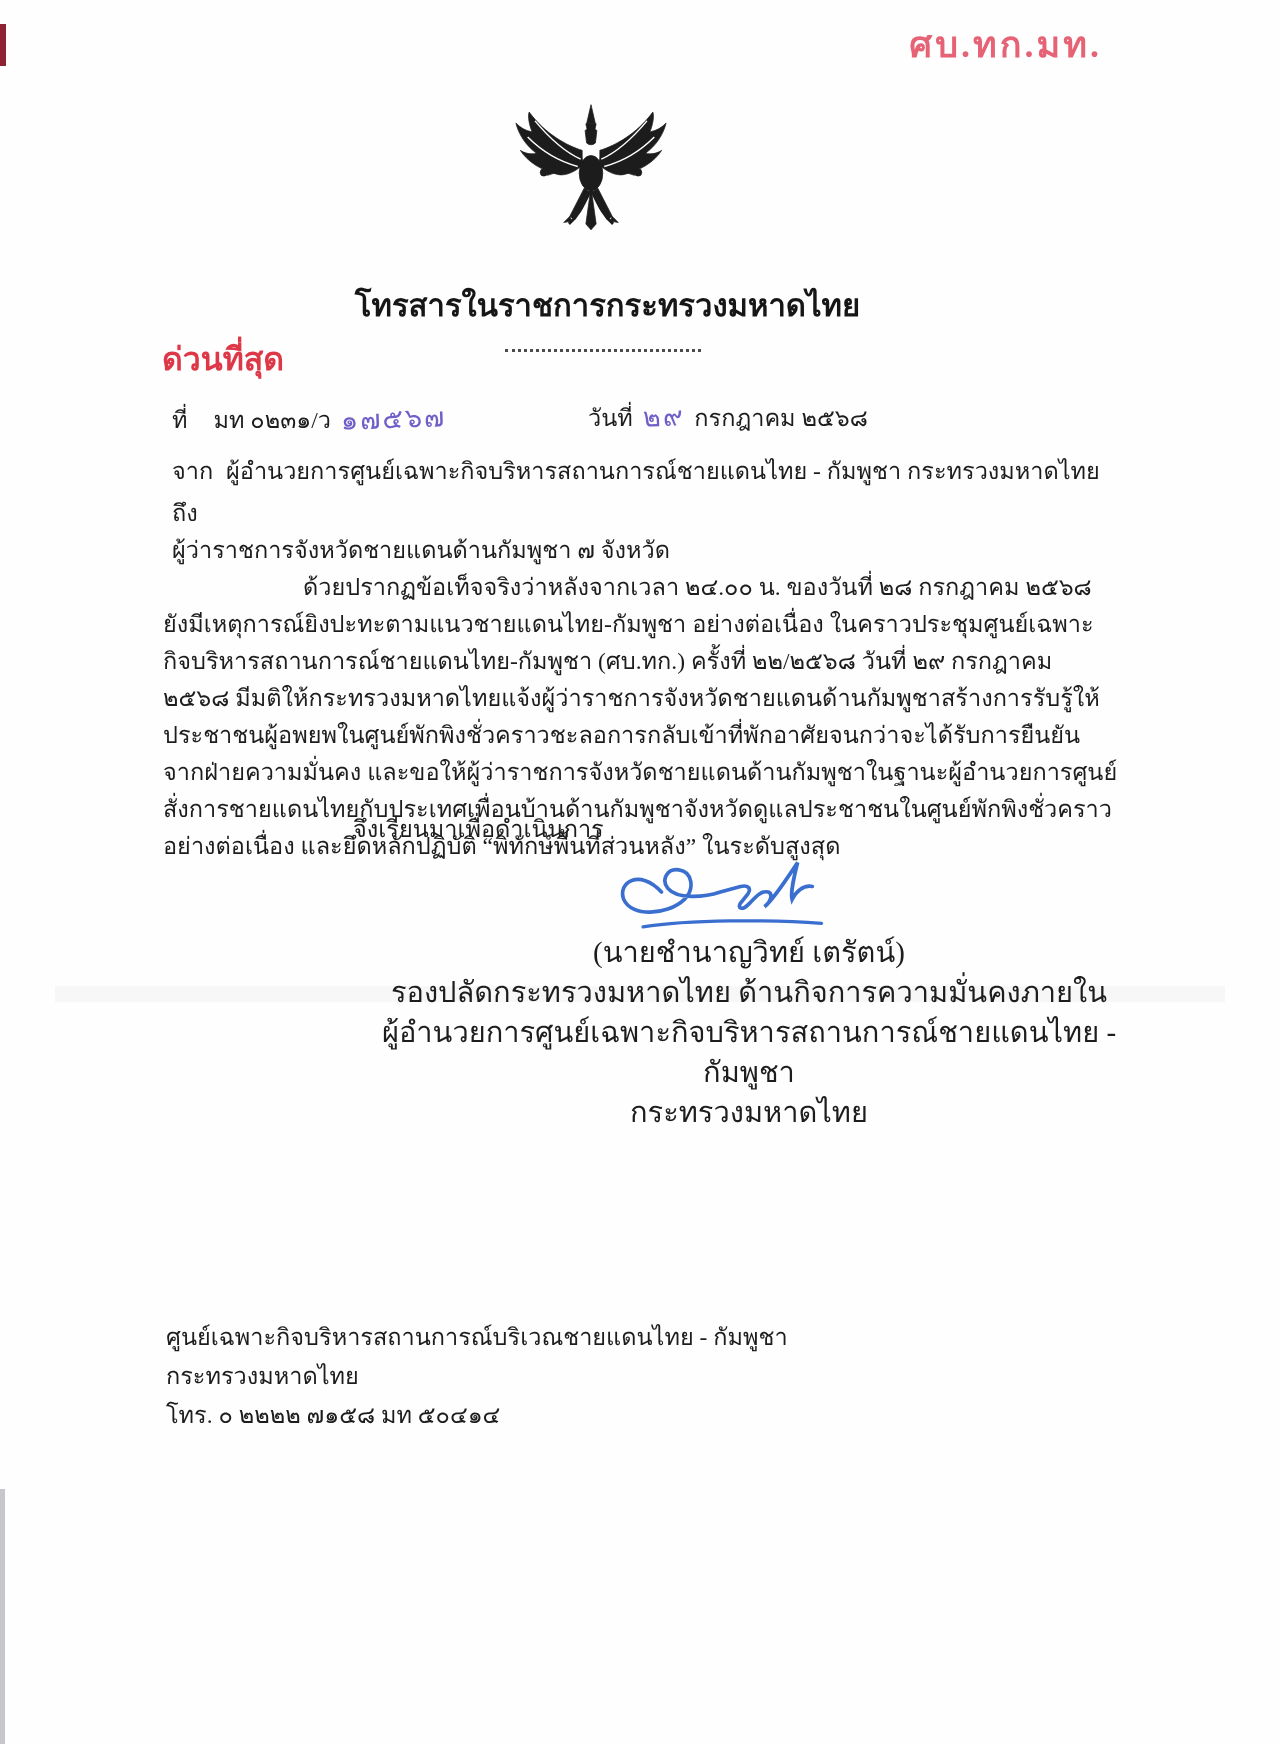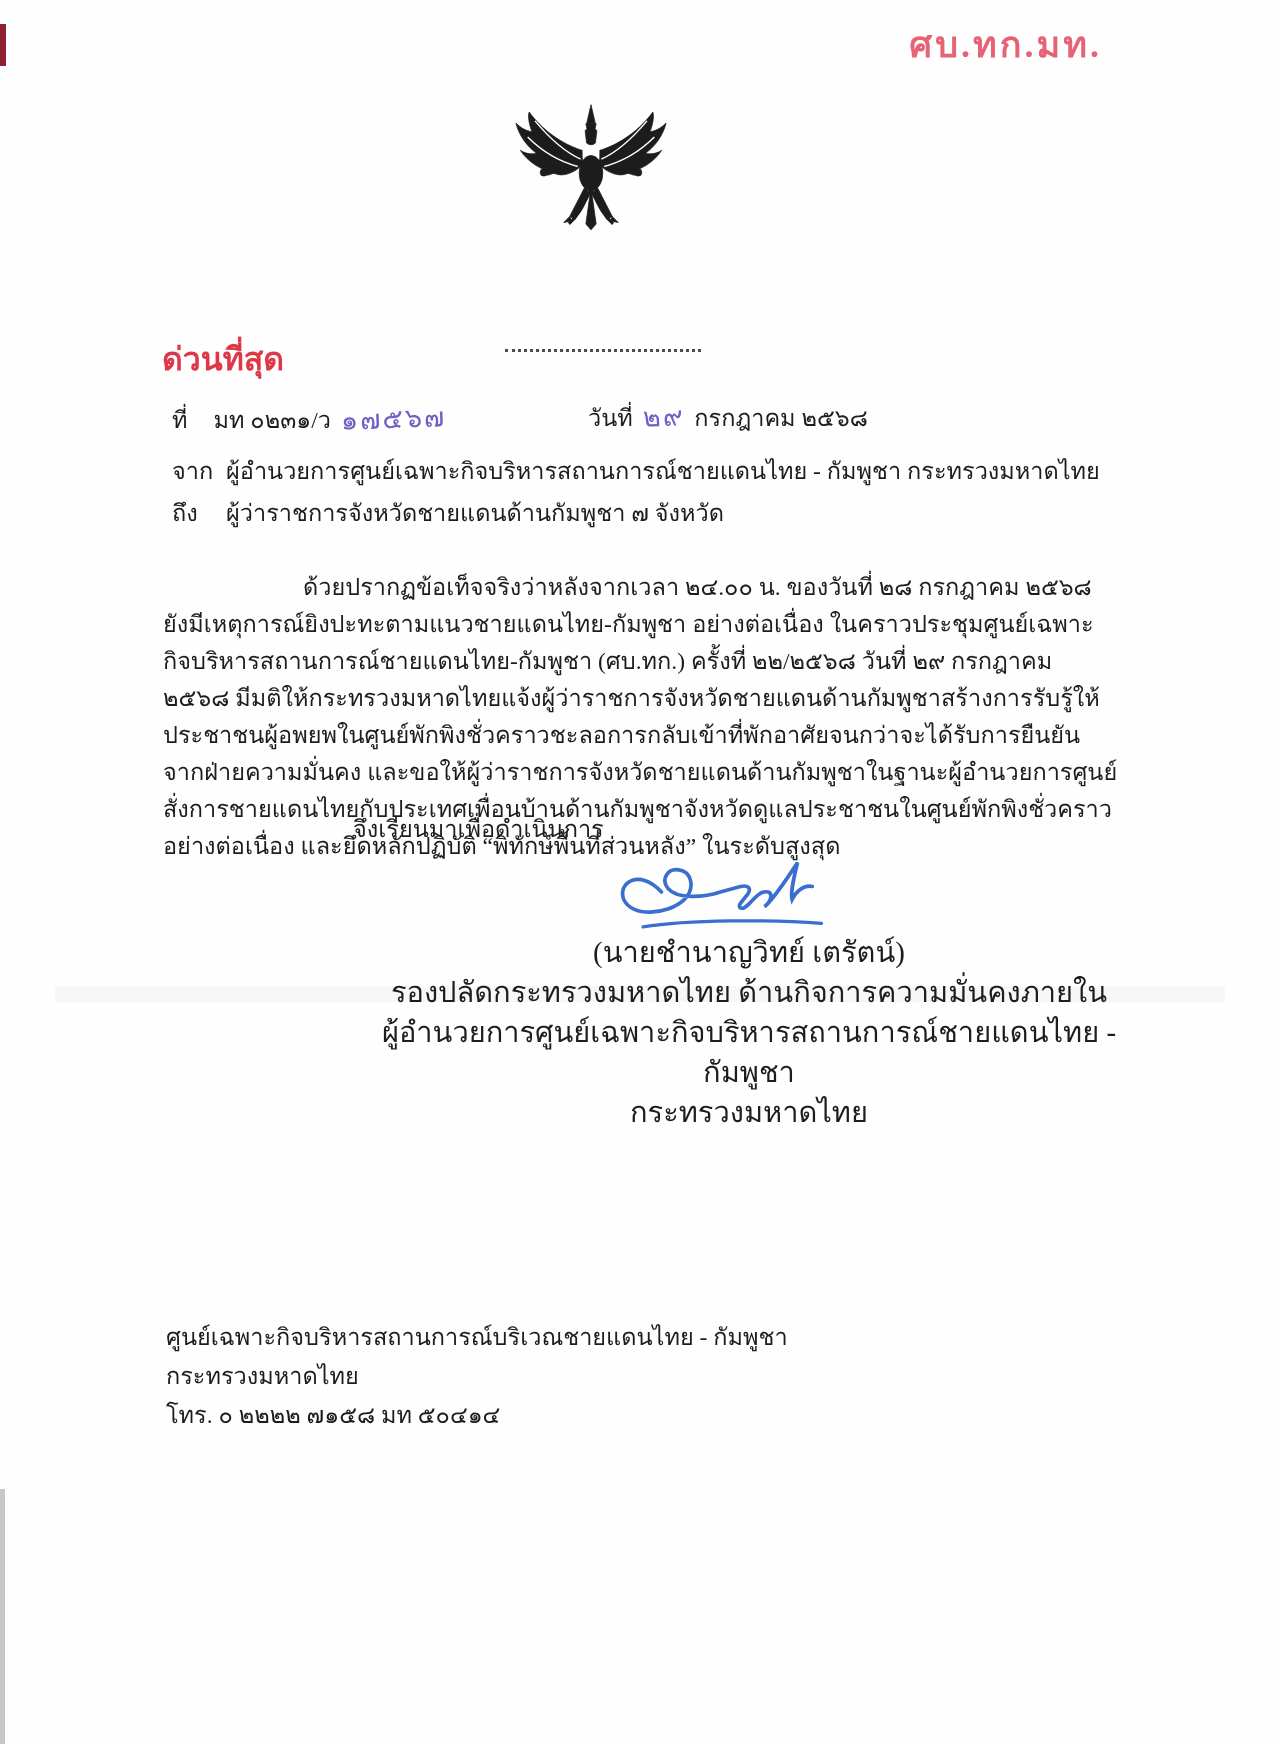--- a/index.html
+++ b/index.html
@@ -52,21 +52,21 @@
   .hand{
     color:#6f5fc8;font-size:27px;font-weight:500;
     display:inline-block;transform:rotate(-2deg);
     margin:0 10px;letter-spacing:2px;
   }
 
   
   .addr-row{position:absolute;left:172px;font-size:23.5px;display:flex;}
   .addr-row .lbl{width:54px;flex:none;}
   .from-row{top:452px;}
-  .to-row{top:494px;}
+  .to-row{top:494px;flex-direction:column;}
 
   
   .body-par{
     position:absolute;top:545px;left:163px;width:957px;
     font-size:23.5px;line-height:37px;text-indent:140px;
     overflow-wrap:break-word;
   }
   .closing{position:absolute;top:810px;left:305px;font-size:23.5px;margin-left:48px;}
 
   
@@ -121,20 +121,21 @@
       <path d="M110 115 C98 140 92 152 80 162" fill="none" stroke-width="4"></path>
       <path d="M110 115 C122 140 128 152 140 162" fill="none" stroke-width="4"></path>
 
       <path d="M34 22 C54 46 74 64 96 74" fill="none" stroke="#fefefe" stroke-width="2"></path>
       <path d="M186 22 C166 46 146 64 124 74" fill="none" stroke="#fefefe" stroke-width="2"></path>
       <path d="M24 44 C42 62 62 76 92 84" fill="none" stroke="#fefefe" stroke-width="2"></path>
       <path d="M196 44 C178 62 158 76 128 84" fill="none" stroke="#fefefe" stroke-width="2"></path>
     </g>
   </svg>
 
+  <div class="doc-title">โทรสารในราชการกระทรวงมหาดไทย</div>
   <div class="dotted-rule"></div>
 
   <div class="urgent">ด่วนที่สุด</div>
 
   <div class="ref-row">
     <span class="lbl">ที่</span><span>มท ๐๒๓๑/ว</span><span class="hand">๑๗๕๖๗</span>
   </div>
 
   <div class="date-row">
     <span>วันที่</span><span class="hand">๒๙</span><span>กรกฎาคม  ๒๕๖๘</span>

